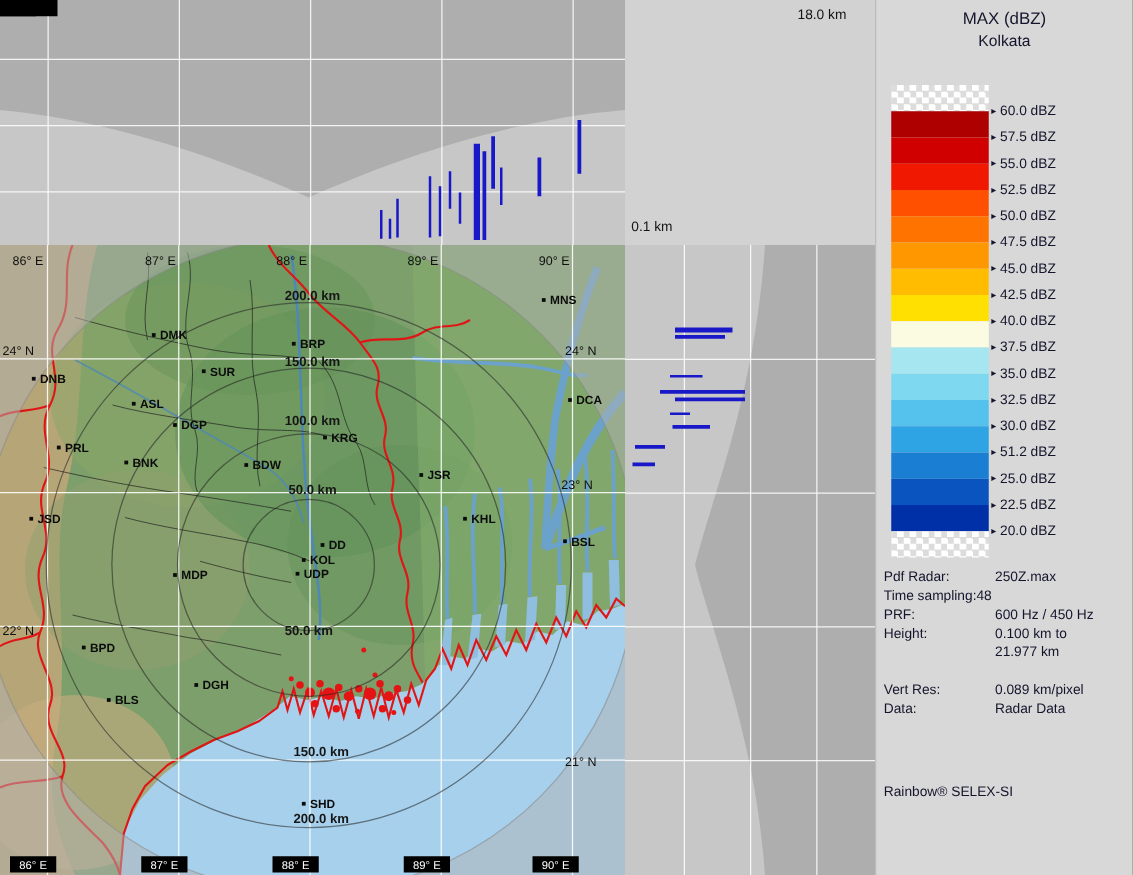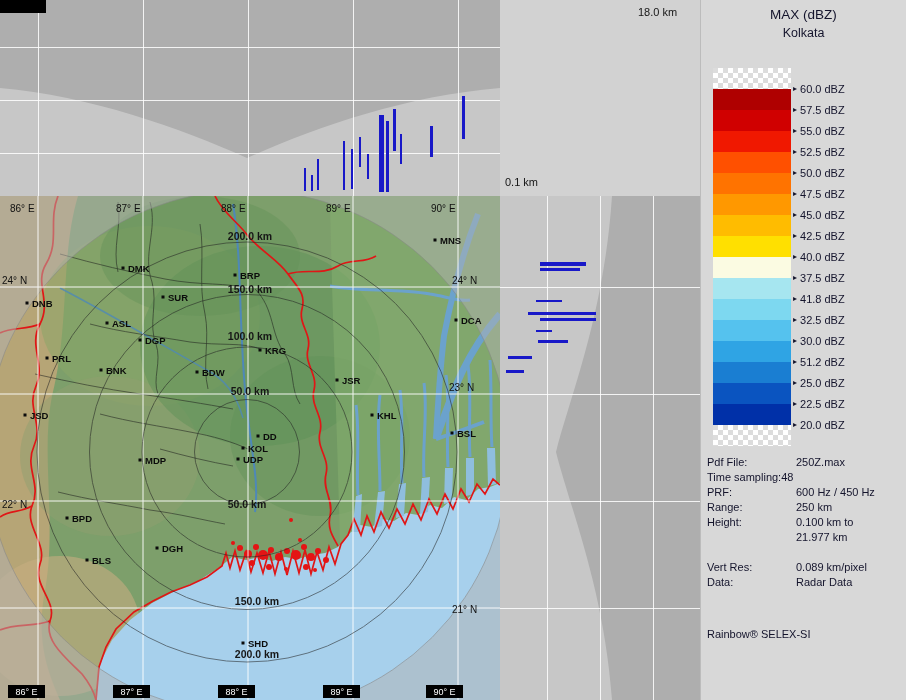--- a/index.html
+++ b/index.html
@@ -381,21 +381,21 @@
           <div class="leg-sw" style="background: rgb(251, 251, 226);"></div>
           <div class="leg-label">
             <span class="arr">▸</span>
             <span>37.5 dBZ</span>
           </div>
         </div>
         <div class="leg-row">
           <div class="leg-sw" style="background: rgb(166, 230, 240);"></div>
           <div class="leg-label">
             <span class="arr">▸</span>
-            <span>41.8 dBZ</span>
+            <span>35.0 dBZ</span>
           </div>
         </div>
         <div class="leg-row">
           <div class="leg-sw" style="background: rgb(125, 216, 240);"></div>
           <div class="leg-label">
             <span class="arr">▸</span>
             <span>32.5 dBZ</span>
           </div>
         </div>
         <div class="leg-row">
@@ -432,34 +432,30 @@
             <span class="arr">▸</span>
             <span>20.0 dBZ</span>
           </div>
         </div>
         <div class="leg-row">
           <div class="leg-sw checker"></div>
         </div>
       </div>
     <div id="info">
         <div class="info-row">
-          <span class="info-label">Pdf File:</span>
+          <span class="info-label">Pdf Radar:</span>
           <span class="info-val">250Z.max</span>
         </div>
         <div class="info-row">
           <span class="info-label">Time sampling:48</span>
           <span class="info-val"></span>
         </div>
         <div class="info-row">
           <span class="info-label">PRF:</span>
           <span class="info-val">600 Hz / 450 Hz</span>
-        </div>
-        <div class="info-row">
-          <span class="info-label">Range:</span>
-          <span class="info-val">250 km</span>
         </div>
         <div class="info-row">
           <span class="info-label">Height:</span>
           <span class="info-val">0.100 km to</span>
         </div>
         <div class="info-row">
           <span class="info-label"></span>
           <span class="info-val">21.977 km</span>
         </div>
         <div class="info-row">

